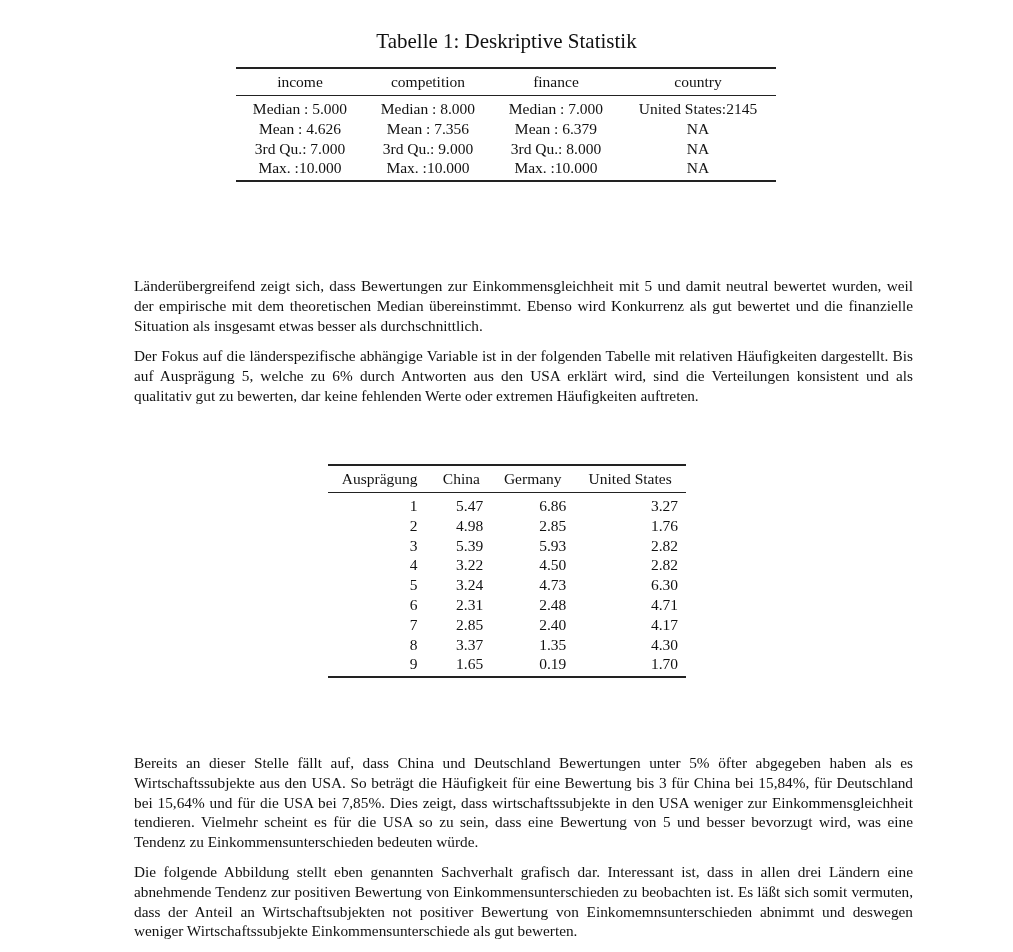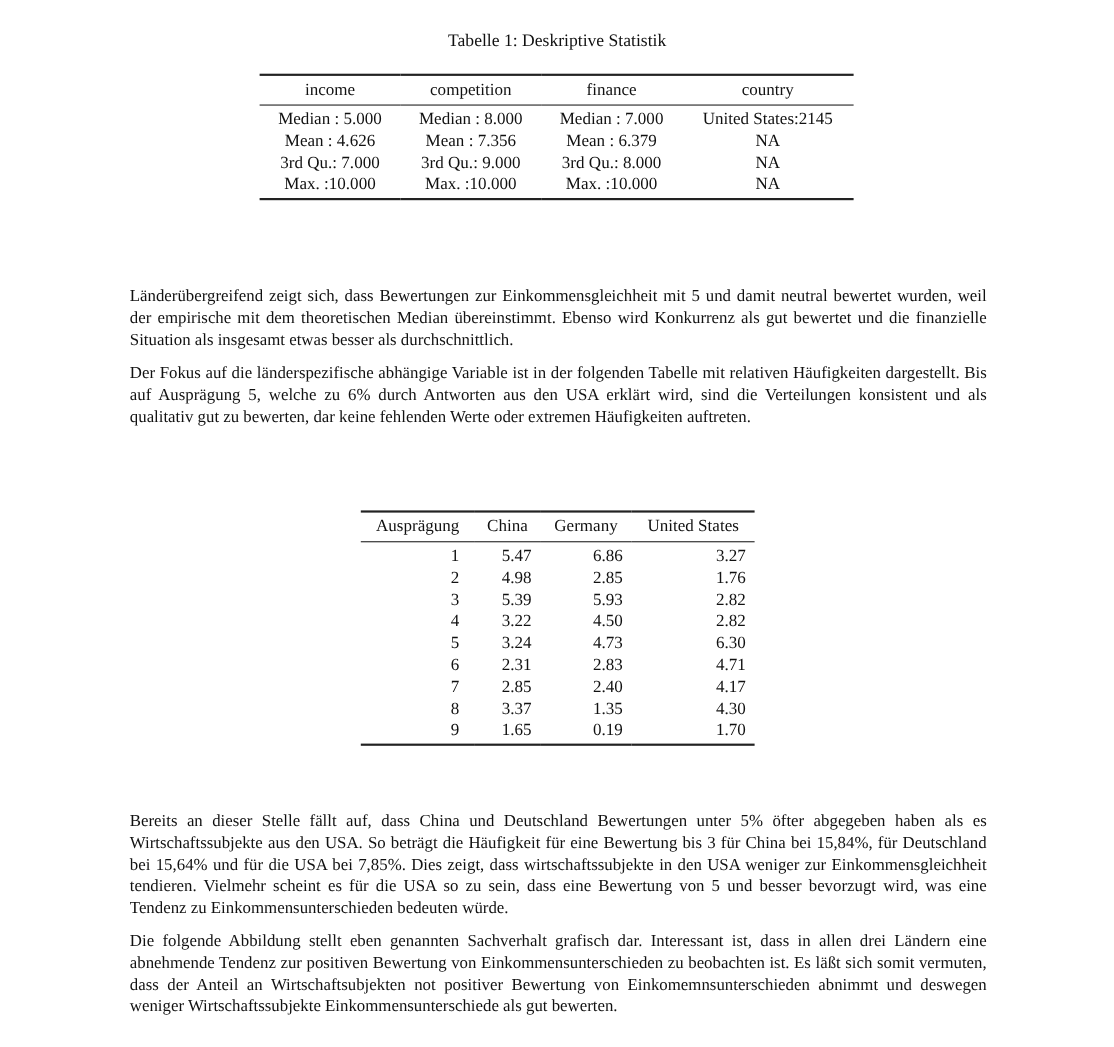--- a/index.html
+++ b/index.html
@@ -4,41 +4,41 @@
 <style>
   html, body { margin: 0; padding: 0; background: #ffffff; }
   body {
     width: 1013px; height: 952px; position: relative; overflow: hidden;
     font-family: "DejaVu Serif", "Liberation Serif", serif;
     color: #111;
   }
   .page { position: absolute; left: 0; top: 0; width: 1013px; height: 952px; }
   .caption {
     position: absolute; left: 0; width: 1013px; text-align: center;
-    font-size: 16px; font-family: "Liberation Serif", serif;
+    font-size: 21px; font-family: "Liberation Serif", serif;
   }
   table.booktabs {
     position: absolute; border-collapse: collapse;
     font-family: "Liberation Serif", serif; font-size: 15.5px;
   }
   table.booktabs th, table.booktabs td { padding: 0 8px; white-space: nowrap; font-weight: normal; }
   table.booktabs thead tr th { border-top: 2px solid #222; border-bottom: 1.2px solid #222; height: 26px; }
   table.booktabs tbody tr td { height: 19.8px; line-height: 19.8px; }
   table.booktabs tbody tr:first-child td { padding-top: 3px; }
   table.booktabs tbody tr:last-child td { border-bottom: 2px solid #222; padding-bottom: 2px; }
   #t1 { left: 236px; top: 67px; width: 540px; }
   #t1 th, #t1 td { text-align: center; }
   #t2 { left: 328px; top: 464px; width: 358px; }
   #t2 td { text-align: right; }
   #t2 th { text-align: center; margin-top: 26px; }
   #t2 td.c1 { padding-right: 14px; }
   .para {
     position: absolute; left: 118px; width: 779px;
     font-family: "Liberation Serif", serif; font-size: 15.3px; line-height: 19.8px;
-    text-align: justify; margin: 0;
+    text-align: justify; margin: 16px;
   }
 </style>
 </head>
 <body>
 
 <div class="page">
 
   <div class="caption" style="top:29px;">Tabelle 1: Deskriptive Statistik</div>
 
   <table class="booktabs" id="t1">
@@ -118,21 +118,21 @@
       </tr>
       <tr>
         <td class="c1">5</td>
         <td>3.24</td>
         <td>4.73</td>
         <td>6.30</td>
       </tr>
       <tr>
         <td class="c1">6</td>
         <td>2.31</td>
-        <td>2.83</td>
+        <td>2.48</td>
         <td>4.71</td>
       </tr>
       <tr>
         <td class="c1">7</td>
         <td>2.85</td>
         <td>2.40</td>
         <td>4.17</td>
       </tr>
       <tr>
         <td class="c1">8</td>

